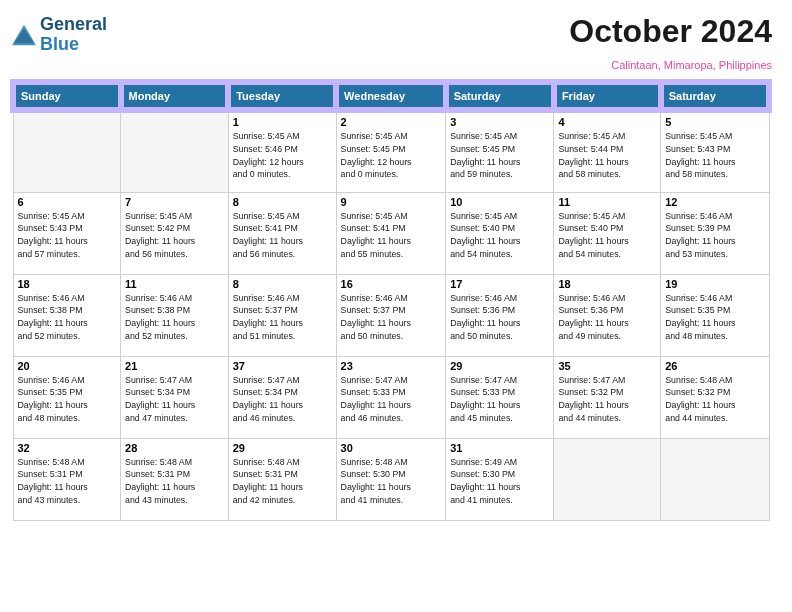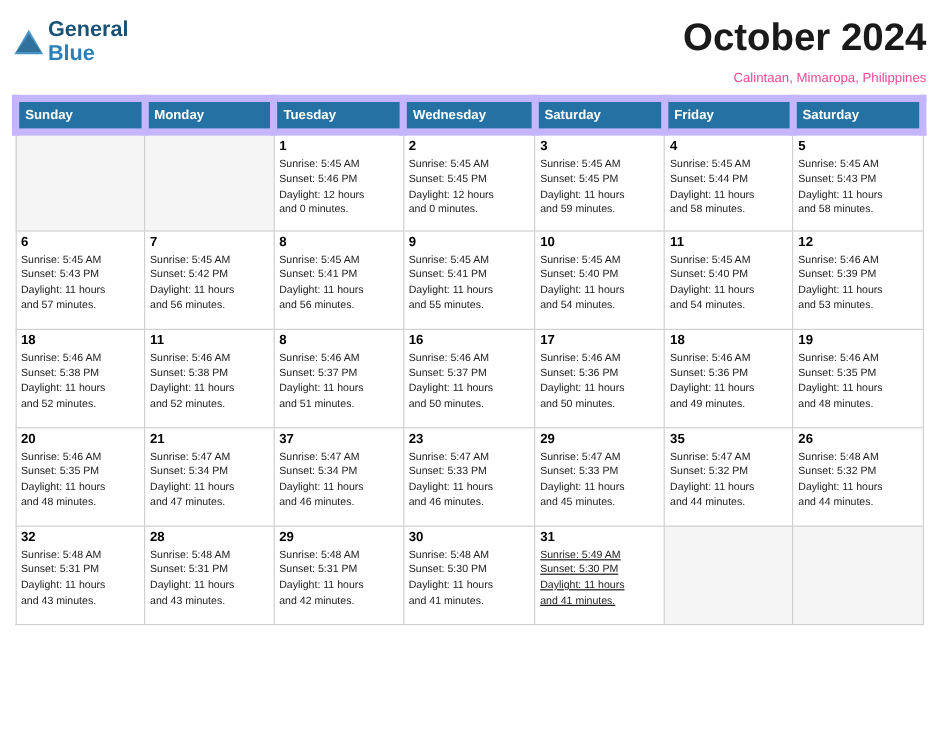--- a/index.html
+++ b/index.html
@@ -342,21 +342,21 @@
           </td>
           <td>
             <span class="day-number">30</span>
             <div class="cell-info" style="white-space: pre-line;">Sunrise: 5:48 AM
 Sunset: 5:30 PM
 Daylight: 11 hours
 and 41 minutes.</div>
           </td>
           <td>
             <span class="day-number">31</span>
-            <div class="cell-info" style="white-space: pre-line; text-decoration: underline;">Sunrise: 5:49 AM
+            <div class="cell-info" style="white-space: pre-line;">Sunrise: 5:49 AM
 Sunset: 5:30 PM
 Daylight: 11 hours
 and 41 minutes.</div>
           </td>
           <td class="empty"></td>
           <td class="empty"></td>
         </tr>
       </tbody>
   </table>
 </div>

